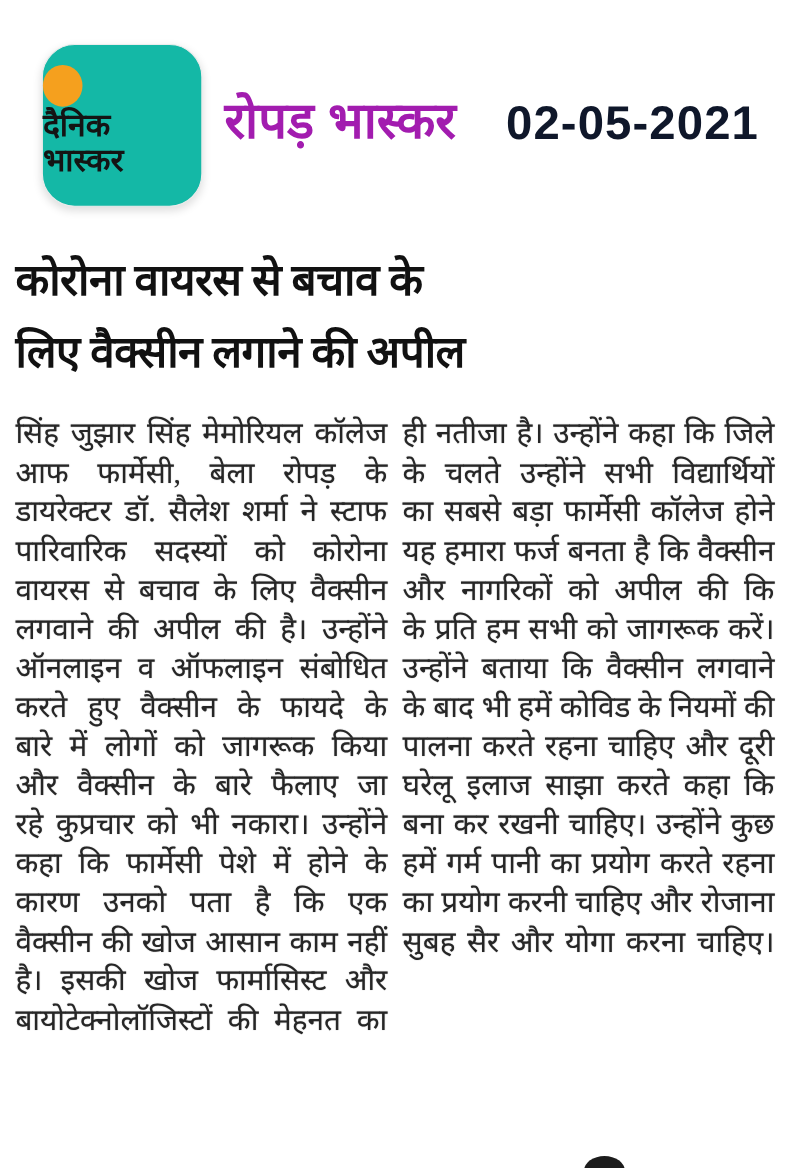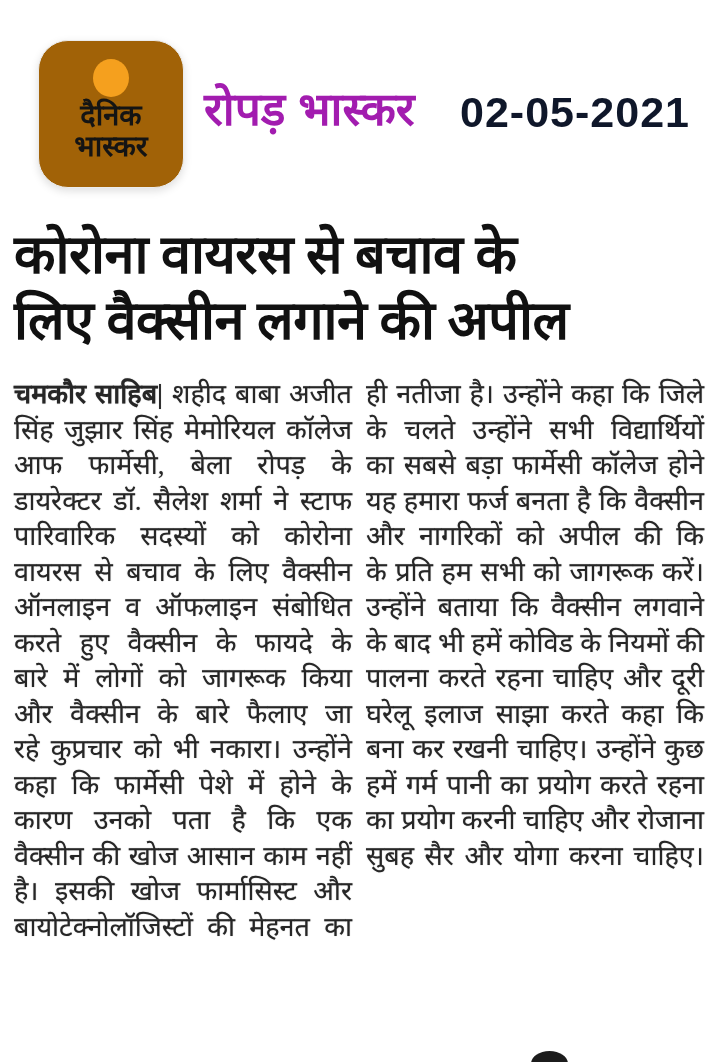--- a/index.html
+++ b/index.html
@@ -11,25 +11,25 @@
     overflow: hidden;
     font-family: "Liberation Serif", "DejaVu Serif", serif;
   }
 
   
   .masthead { position: absolute; left: 0; top: 0; width: 716px; height: 200px; }
 
   .logo-card {
     position: absolute; left: 38px; top: 40px;
     width: 144px; height: 146px;
-    background: #a16207;
+    background: #14b8a6;
     border: 1px solid #ececec;
     border-radius: 30px;
     box-shadow: 0 3px 8px rgba(0,0,0,0.13);
-    display: flex; flex-direction: column; align-items: center;
+    display: flex; flex-direction: column; 
   }
   .logo-dot {
     width: 36px; height: 38px; border-radius: 50%;
     background: #F5A01E;
     margin-top: 18px;
   }
   .logo-word {
     font-family: "Liberation Sans", "DejaVu Sans", sans-serif;
     font-weight: 800; color: #141414;
     font-size: 29px; line-height: 31px;
@@ -49,21 +49,21 @@
     font-weight: 700; font-size: 43px; line-height: 56px;
     color: #0f172a; letter-spacing: 1px; white-space: nowrap;
   }
 
   
   .headline {
     position: absolute; left: 14px; top: 222px; width: 694px;
     margin: 0;
     font-family: "Liberation Serif", "DejaVu Serif", serif;
     font-weight: 700; color: #111111;
-    font-size: 54px; line-height: 66px;
+    font-size: 40px; line-height: 66px;
     letter-spacing: -0.5px;
   }
   .headline .hl-line { display: block; white-space: nowrap; }
 
   
   .article-body {
     position: absolute; left: 14px; top: 377px; width: 690px;
     display: flex; gap: 14px;
     color: #262626;
     font-size: 27px;
@@ -98,30 +98,27 @@
   <div class="issue-date">02-05-2021</div>
 </header>
 
 <h1 class="headline">
   <span class="hl-line">कोरोना वायरस से बचाव के</span>
   <span class="hl-line">लिए वैक्सीन लगाने की अपील</span>
 </h1>
 
 <div class="article-body">
   <div class="col">
-    <div class="lead-line">
-      <span class="dateline">चमकौर साहिब|</span>
-      <span>शहीद बाबा अजीत</span>
-    </div>
     <div>
         <div class="line">सिंह जुझार सिंह मेमोरियल कॉलेज</div>
         <div class="line">आफ फार्मेसी, बेला रोपड़ के</div>
         <div class="line">डायरेक्टर डॉ. सैलेश शर्मा ने स्टाफ</div>
         <div class="line">पारिवारिक सदस्यों को कोरोना</div>
         <div class="line">वायरस से बचाव के लिए वैक्सीन</div>
+        <div class="line">लगवाने की अपील की है। उन्होंने</div>
         <div class="line">ऑनलाइन व ऑफलाइन संबोधित</div>
         <div class="line">करते हुए वैक्सीन के फायदे के</div>
         <div class="line">बारे में लोगों को जागरूक किया</div>
         <div class="line">और वैक्सीन के बारे फैलाए जा</div>
         <div class="line">रहे कुप्रचार को भी नकारा। उन्होंने</div>
         <div class="line">कहा कि फार्मेसी पेशे में होने के</div>
         <div class="line">कारण उनको पता है कि एक</div>
         <div class="line">वैक्सीन की खोज आसान काम नहीं</div>
         <div class="line">है। इसकी खोज फार्मासिस्ट और</div>
         <div class="line">बायोटेक्नोलॉजिस्टों की मेहनत का</div>

